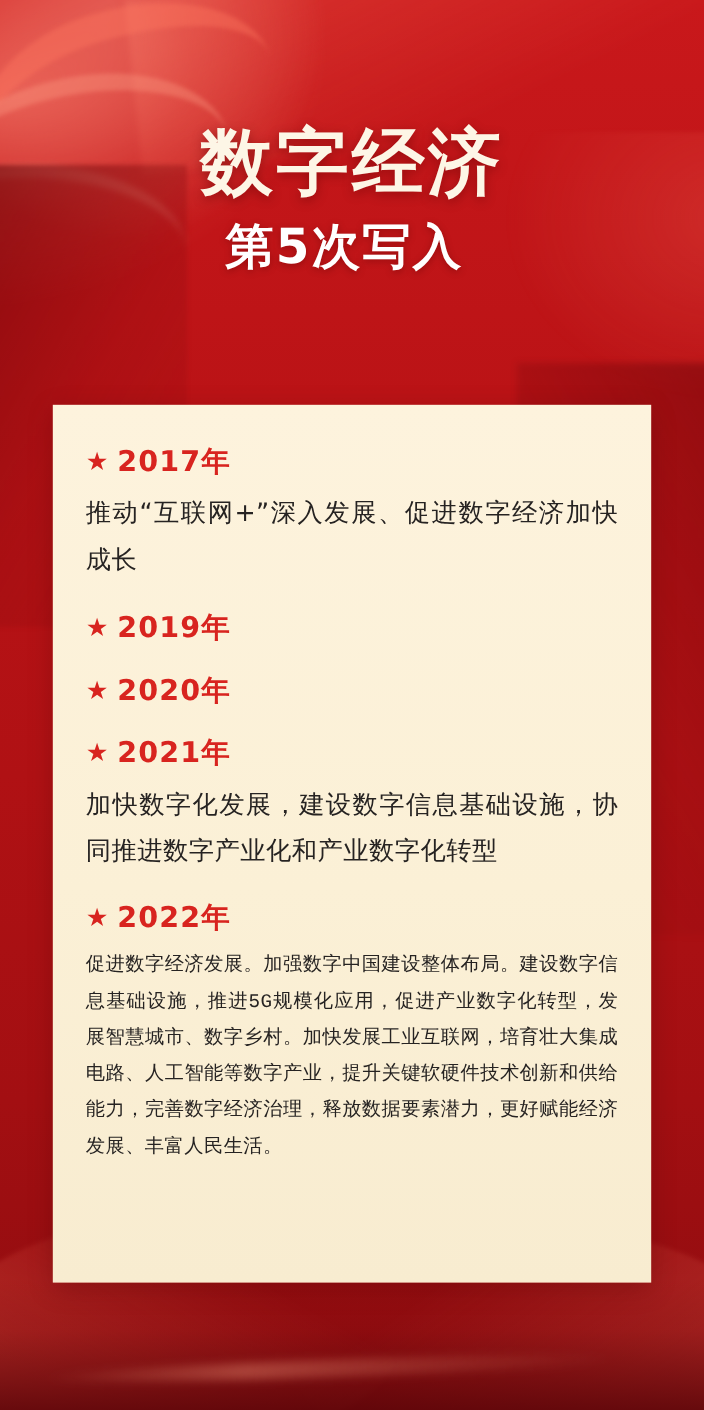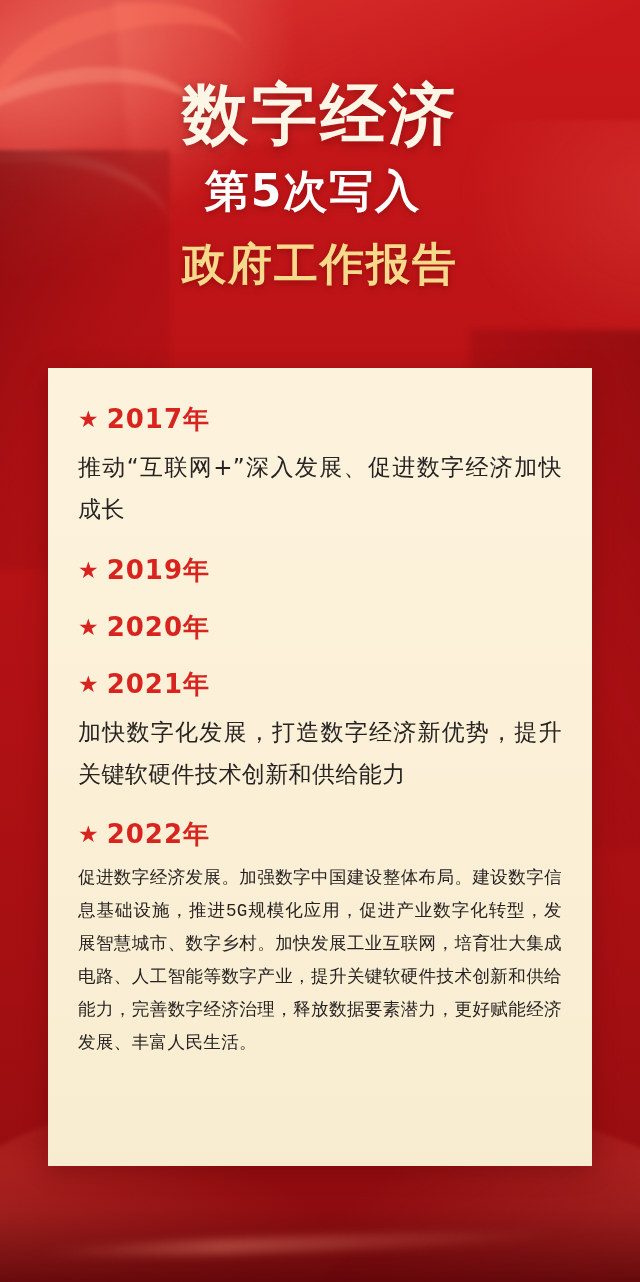--- a/index.html
+++ b/index.html
@@ -138,21 +138,21 @@
     background: linear-gradient(90deg, rgba(255,150,120,0) 0%, rgba(255,160,130,0.35) 35%, rgba(255,150,120,0) 100%);
     border-radius: 50%;
     transform: rotate(-2deg);
     filter: blur(4px);
   }
 
   
   .title-block {
     position: relative;
     z-index: 5;
-    padding-top: 78px;
+    padding-top: 111px;
     text-align: center;
   }
   .title-main {
     font-family: "DejaVu Sans", "Liberation Sans", sans-serif;
     font-size: 66px;
     font-weight: bold;
     letter-spacing: 3px;
     line-height: 1.12;
     color: #fdf6e6;
     text-shadow: 0 3px 10px rgba(90,0,0,0.45);
@@ -240,21 +240,20 @@
   <div class="ribbon silk-swirl-1"></div>
   <div class="ribbon silk-swirl-2"></div>
   <div class="ribbon silk-swirl-3"></div>
   <div class="ribbon silk-right"></div>
   <div class="ribbon dark-corner-left"></div>
   <div class="ribbon dark-corner-right"></div>
 
   <div class="title-block">
     <h1 class="title-main">数字经济</h1>
     <div class="title-sub">第5次写入</div>
-    <div class="title-sub2">政府工作报告</div>
   </div>
 
   <div class="card">
 
     <div class="entry">
       <div class="entry-head">
         <span class="star">★</span>
         <span class="year">2017年</span>
       </div>
       <div class="entry-text">推动“互联网+”深入发展、促进数字经济加快成长</div>
@@ -272,21 +271,21 @@
         <span class="star">★</span>
         <span class="year">2020年</span>
       </div>
     </div>
 
     <div class="entry">
       <div class="entry-head">
         <span class="star">★</span>
         <span class="year">2021年</span>
       </div>
-      <div class="entry-text">加快数字化发展，打造数字经济新优势，提升关键软硬件技术创新和供给能力</div>
+      <div class="entry-text">加快数字化发展，建设数字信息基础设施，协同推进数字产业化和产业数字化转型</div>
     </div>
 
     <div class="entry entry-2022">
       <div class="entry-head">
         <span class="star">★</span>
         <span class="year">2022年</span>
       </div>
       <div class="entry-text">促进数字经济发展。加强数字中国建设整体布局。建设数字信息基础设施，推进5G规模化应用，促进产业数字化转型，发展智慧城市、数字乡村。加快发展工业互联网，培育壮大集成电路、人工智能等数字产业，提升关键软硬件技术创新和供给能力，完善数字经济治理，释放数据要素潜力，更好赋能经济发展、丰富人民生活。</div>
     </div>
 

